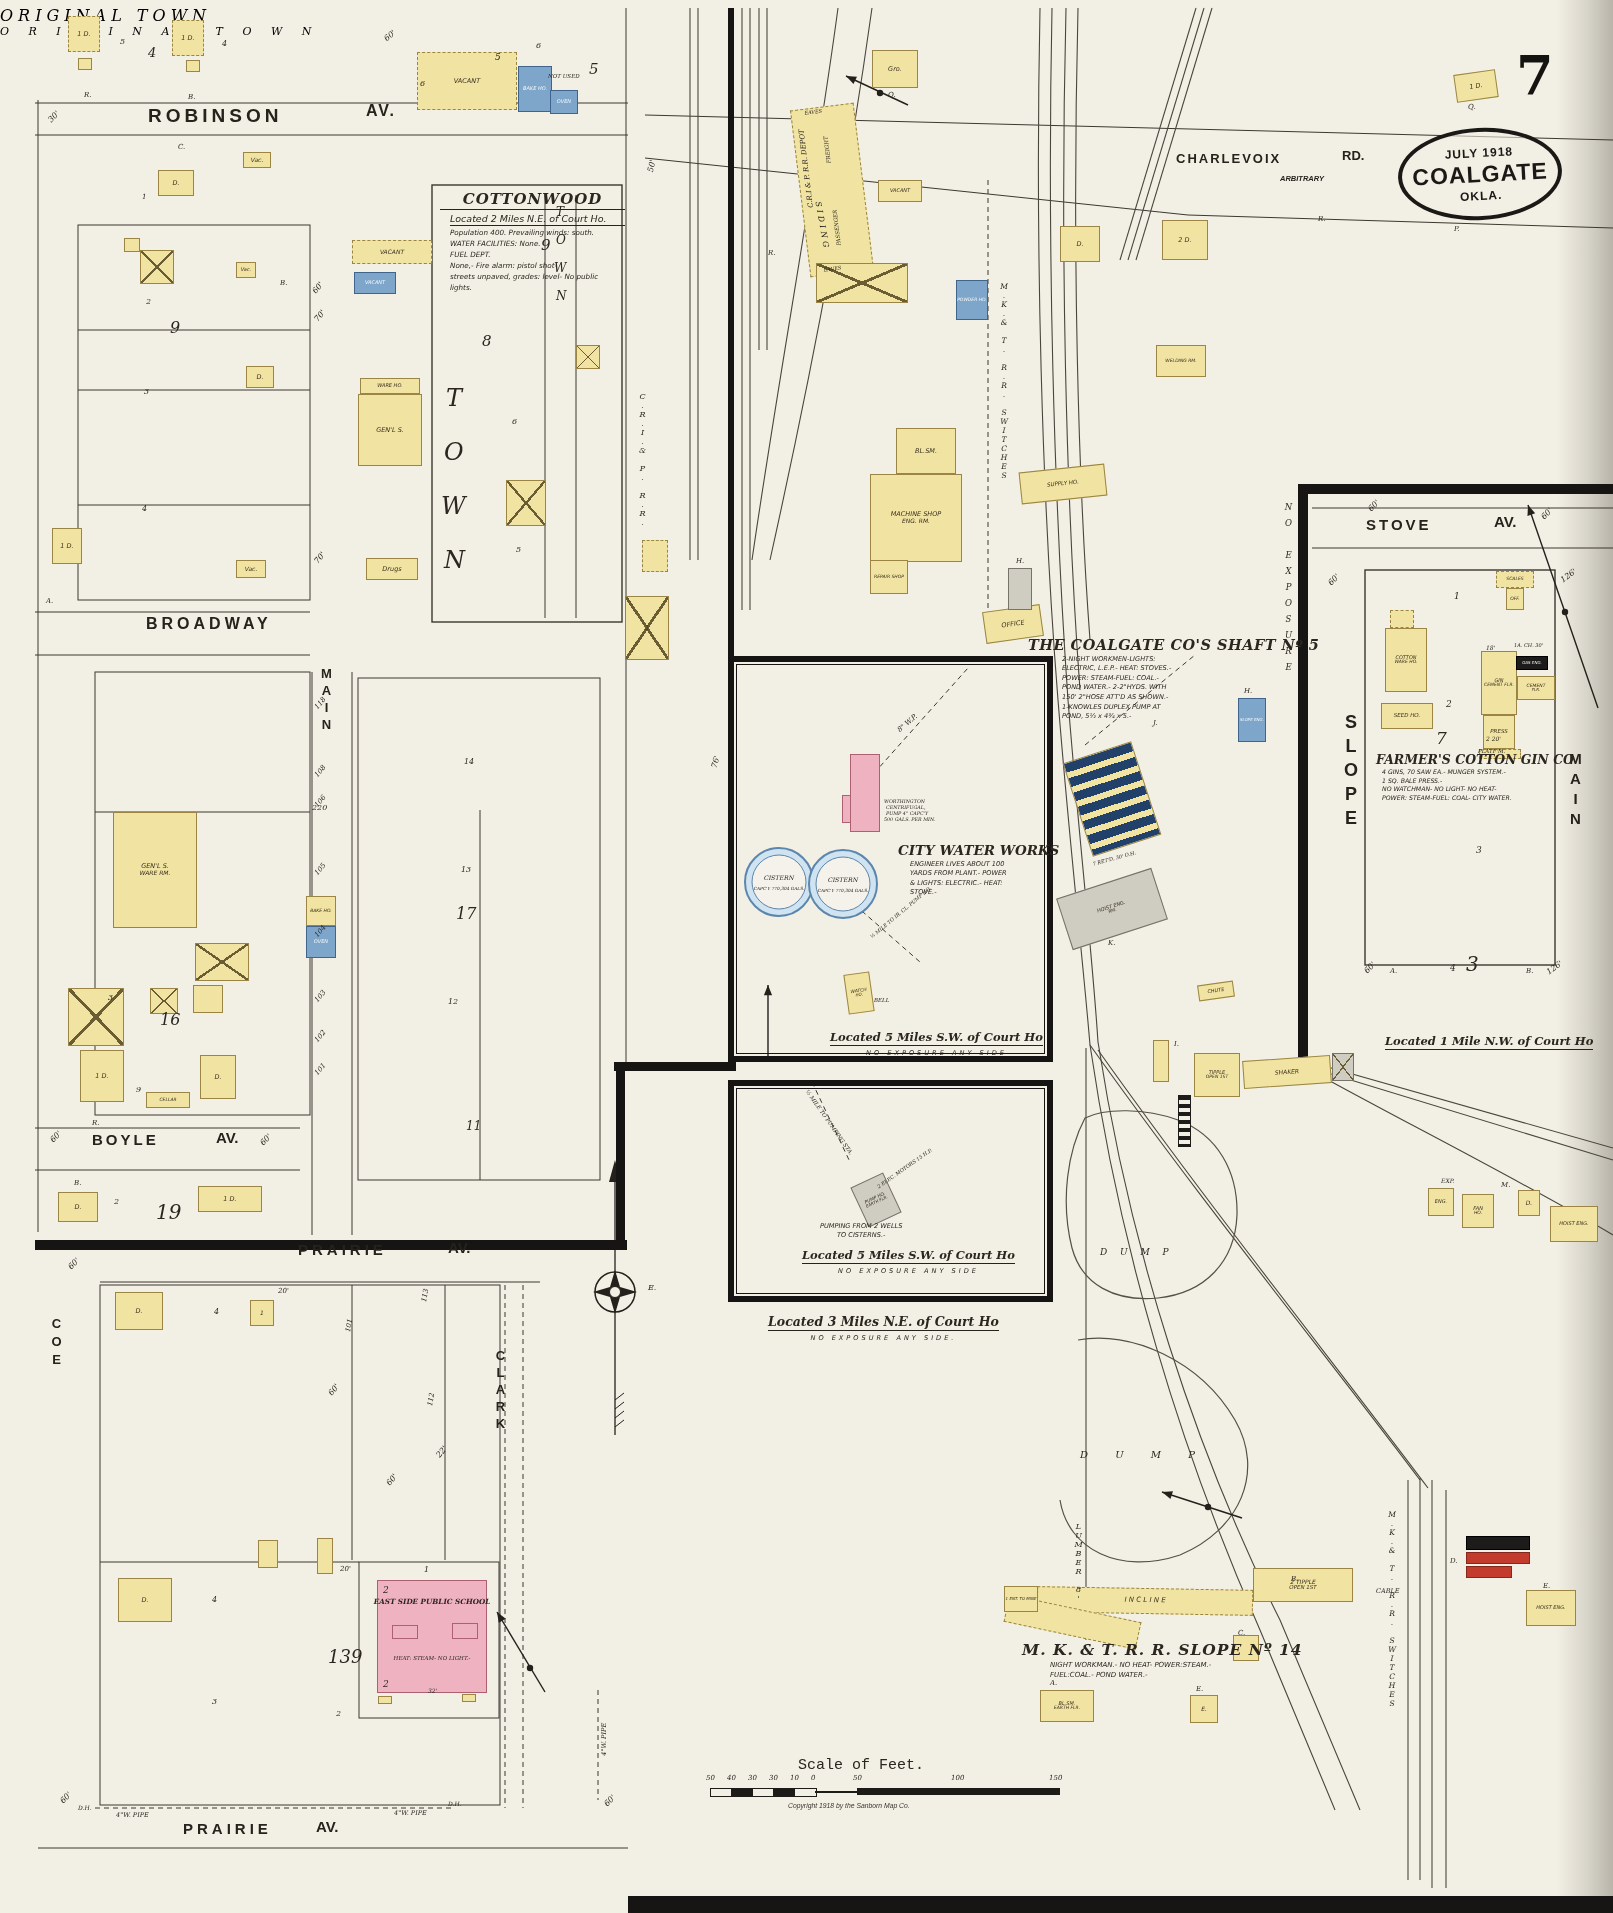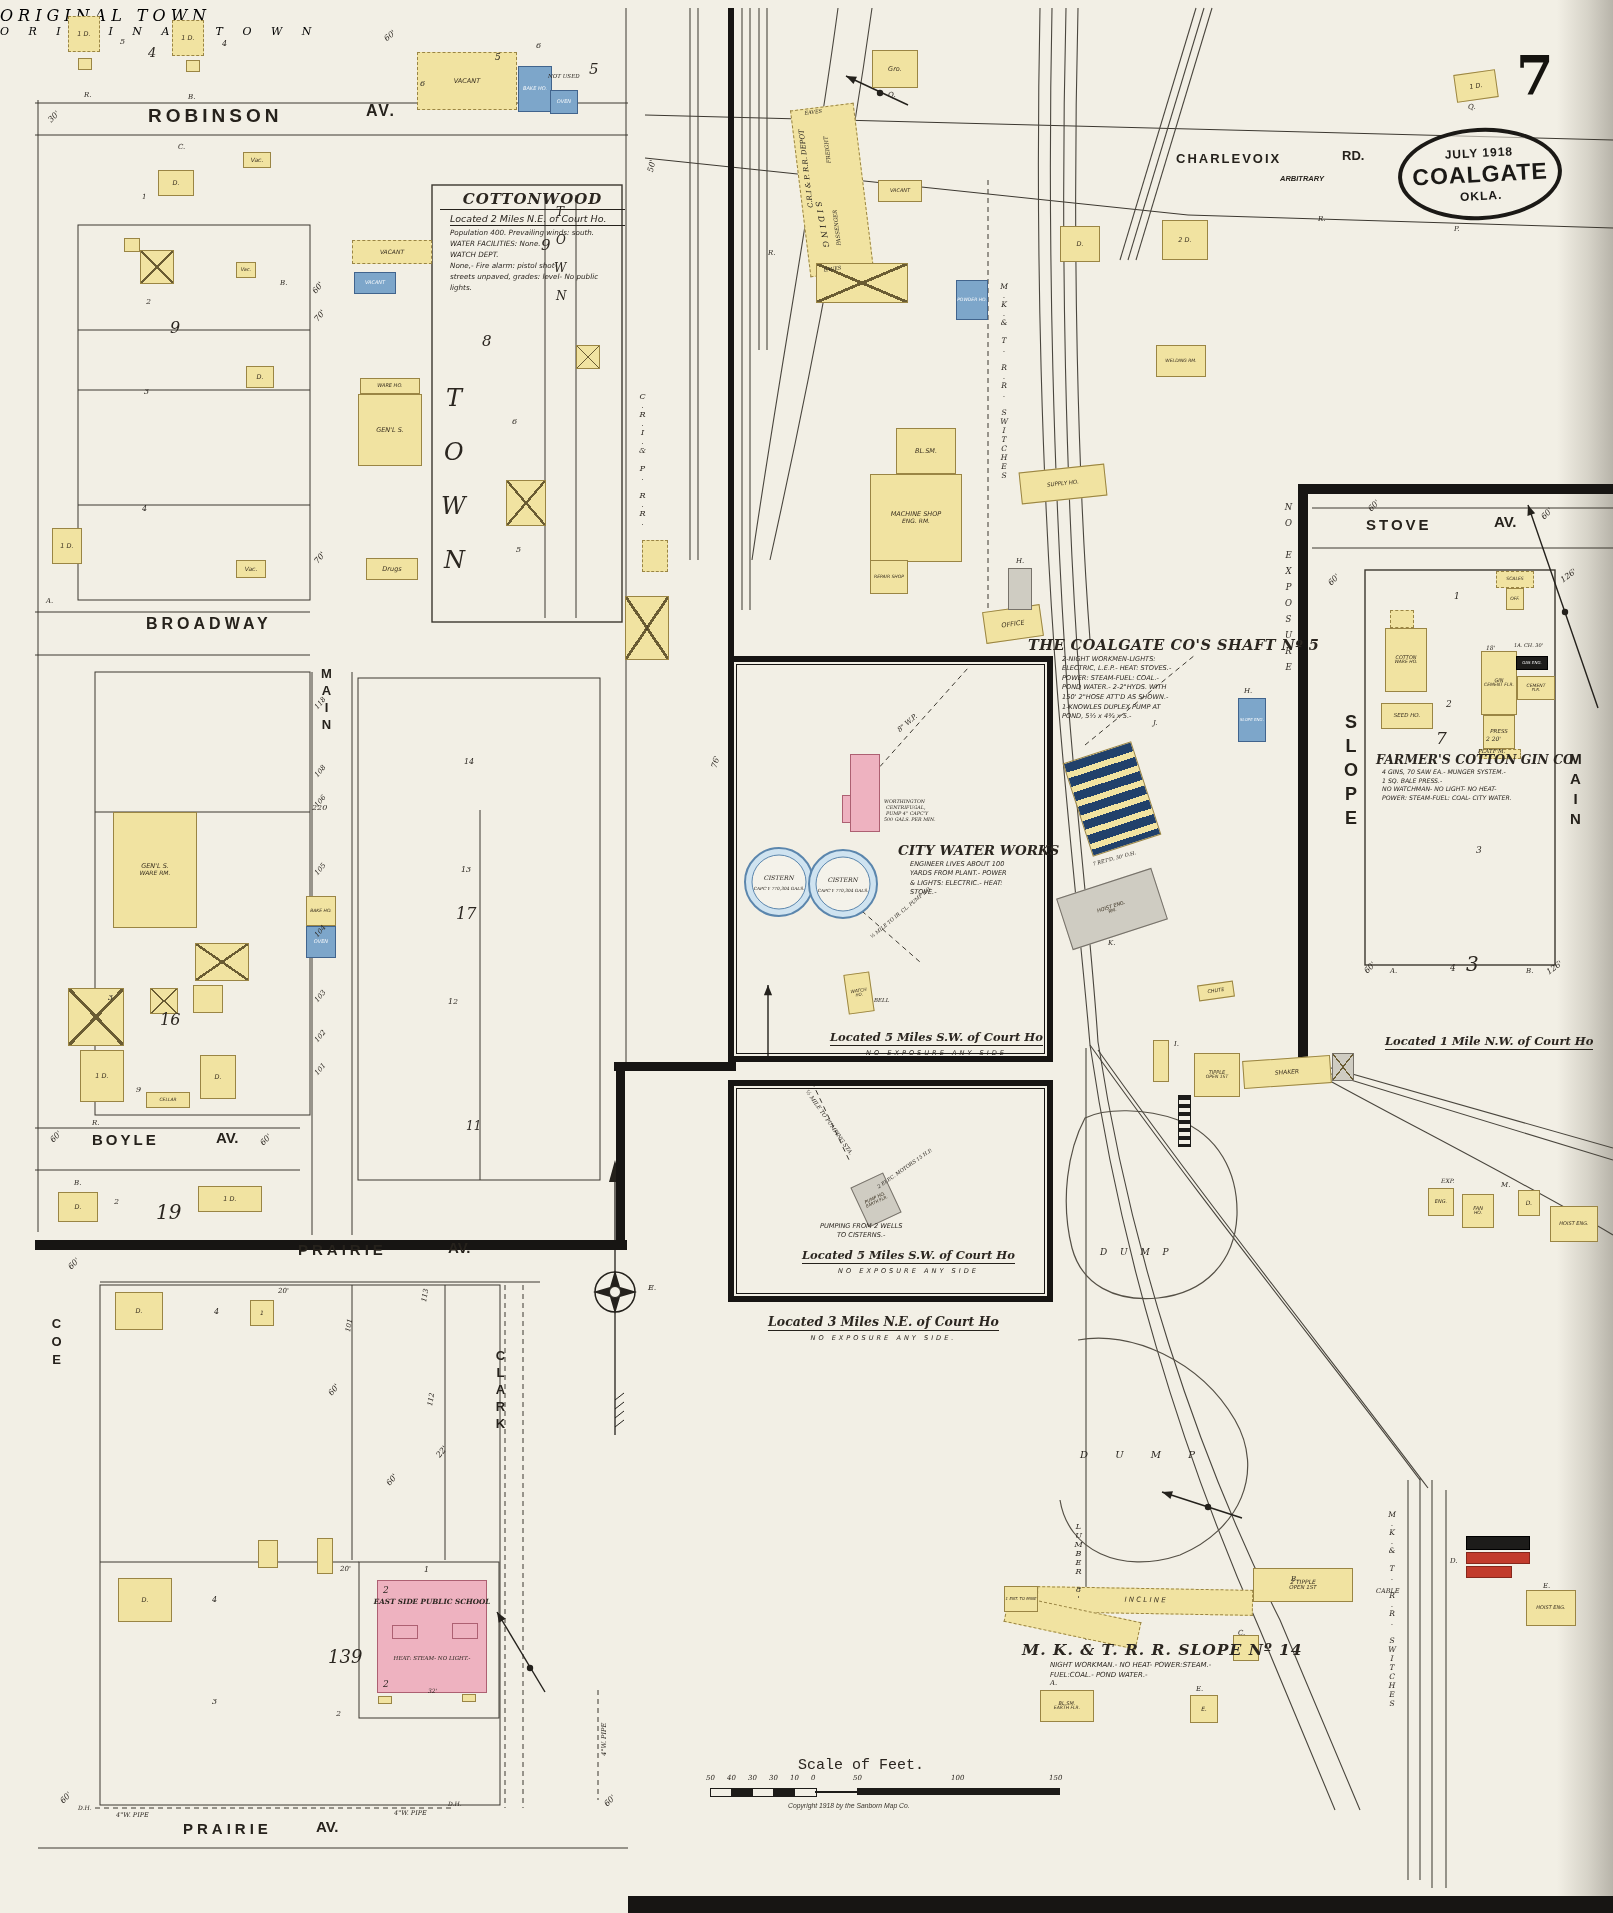--- a/index.html
+++ b/index.html
@@ -197,21 +197,21 @@
     <div class="city">COALGATE</div>
     <div class="state">OKLA.</div>
   </div>
 
   <div id="cottonwood" class="note" style="z-index:4">
     <div class="title ul">COTTONWOOD</div>
     <div class="nline ul" style="font-size:9.5px;margin-top:3px">Located 2 Miles N.E. of Court Ho.</div>
     <div>
         <div class="nline">Population 400. Prevailing winds: south.</div>
         <div class="nline">WATER FACILITIES: None.</div>
-        <div class="nline">WATCH DEPT.</div>
+        <div class="nline">FUEL DEPT.</div>
         <div class="nline">None,- Fire alarm: pistol shot-</div>
         <div class="nline">streets unpaved, grades: level- No public</div>
         <div class="nline">lights.</div>
       </div>
   </div>
 
   <div id="shaft5" class="note" style="z-index:4">
     <div class="title">THE COALGATE CO'S SHAFT Nº 5</div>
     <div>
         <div class="nline">2-NIGHT WORKMEN-LIGHTS:</div>

